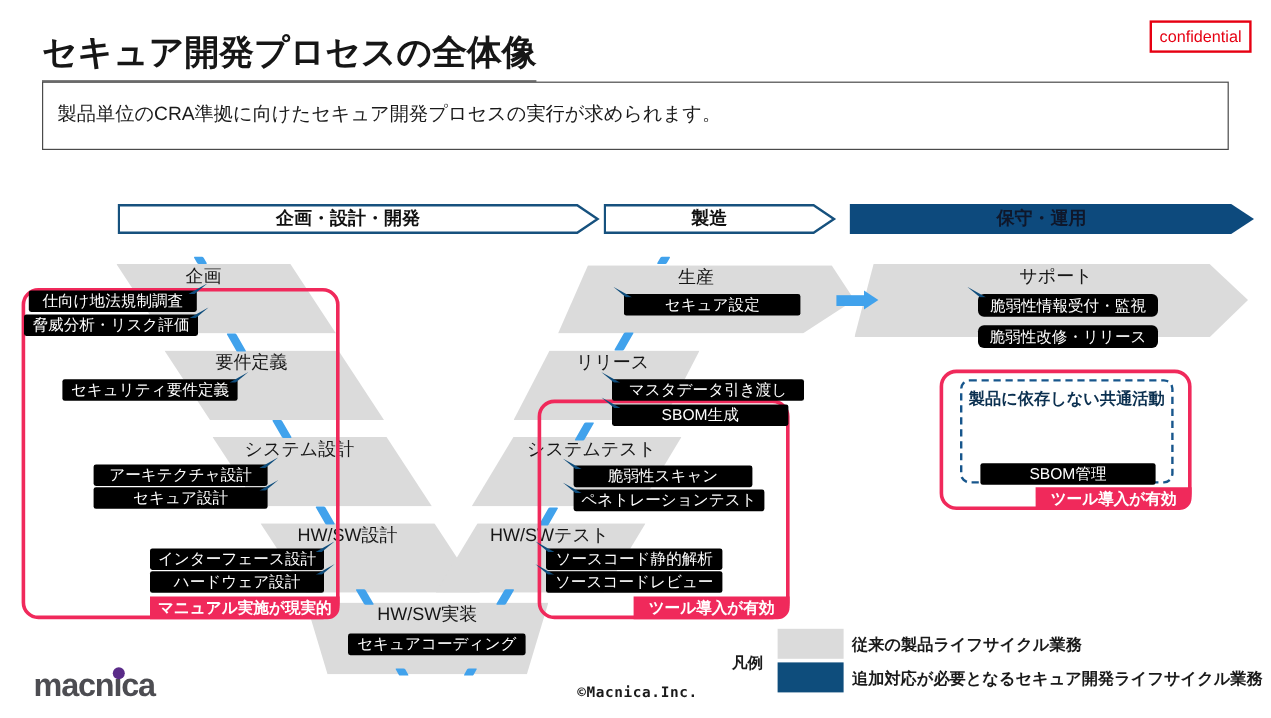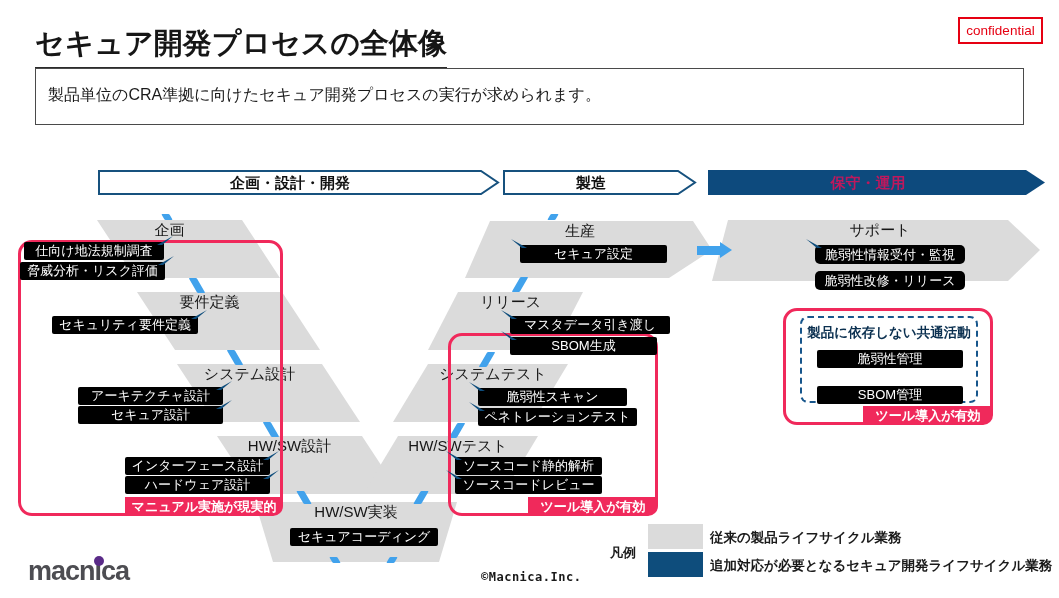--- a/index.html
+++ b/index.html
@@ -13,21 +13,21 @@
            border:2px solid #e60012; color:#e60012; font-size:13.5px; text-align:center;
            line-height:24px; }
   .subtitle-box { position:absolute; left:35px; top:68px; width:989px; height:57px;
            border:1px solid #4a4a4a; background:#fff; }
   .subtitle-box span { position:absolute; left:12px; top:16px; font-size:16px; color:#1a1a1a; }
 
   
   .phase { position:absolute; top:170px; height:25px; }
   .phase-label { position:absolute; top:170px; height:25px; line-height:25px; text-align:center;
            font-size:15px; font-weight:bold; color:#111; }
-  .phase-label.w { color:#be185d; }
+  .phase-label.w { color:#0f172a; }
 
   
   .gshape { position:absolute; background:#dbdbdb; z-index:1; }
   .stage-label { position:absolute; z-index:3; font-size:15px; font-weight:normal; color:#161616;
            text-align:center; white-space:nowrap; }
 
   
   .cn { position:absolute; width:8px; background:#41a2ec; z-index:2; border-radius:1px; }
   .cnl { transform:skewX(30deg); }
   .cnr { transform:skewX(-30deg); }
@@ -147,21 +147,20 @@
   <div class="task" style="left:478px; top:388px; width:149px;"><span>脆弱性スキャン</span><div class="tail-l"></div></div>
   <div class="task" style="left:478px; top:408px; width:159px;"><span>ペネトレーションテスト</span><div class="tail-l"></div></div>
   <div class="task" style="left:510px; top:316px; width:160px;"><span>マスタデータ引き渡し</span><div class="tail-l"></div></div>
   <div class="task" style="left:510px; top:337px; width:147px;"><span>SBOM生成</span><div class="tail-l"></div></div>
   <div class="task" style="left:520px; top:245px; width:147px;"><span>セキュア設定</span><div class="tail-l"></div></div>
   <div class="task rad4" style="left:815px; top:245px; width:150px;"><span>脆弱性情報受付・監視</span><div class="tail-l"></div></div>
   <div class="task rad4" style="left:815px; top:271px; width:150px;"><span>脆弱性改修・リリース</span></div>
 
   <div class="dashedbox"></div>
   <div class="common-title">製品に依存しない共通活動</div>
-  <div class="task" style="left:817px; top:350px; width:146px;"><span>脆弱性管理</span></div>
   <div class="task" style="left:817px; top:374px; width:146px;margin-top:12px;"><span>SBOM管理</span></div>
 
   <div class="pinklabel" style="left:125px; top:497px; width:158px;">マニュアル実施が現実的</div>
   <div class="pinklabel" style="left:528px; top:497px; width:130px;">ツール導入が有効</div>
   <div class="pinklabel" style="left:863px; top:406px; width:130px;">ツール導入が有効</div>
 
   <div class="legend-title">凡例</div>
   <div class="swatch" style="left:648px; top:524px; background:#dbdbdb;"></div>
   <div class="legend-text" style="left:710px; top:529px;">従来の製品ライフサイクル業務</div>
   <div class="swatch" style="left:648px; top:552px; background:#0e4d7c;"></div>

